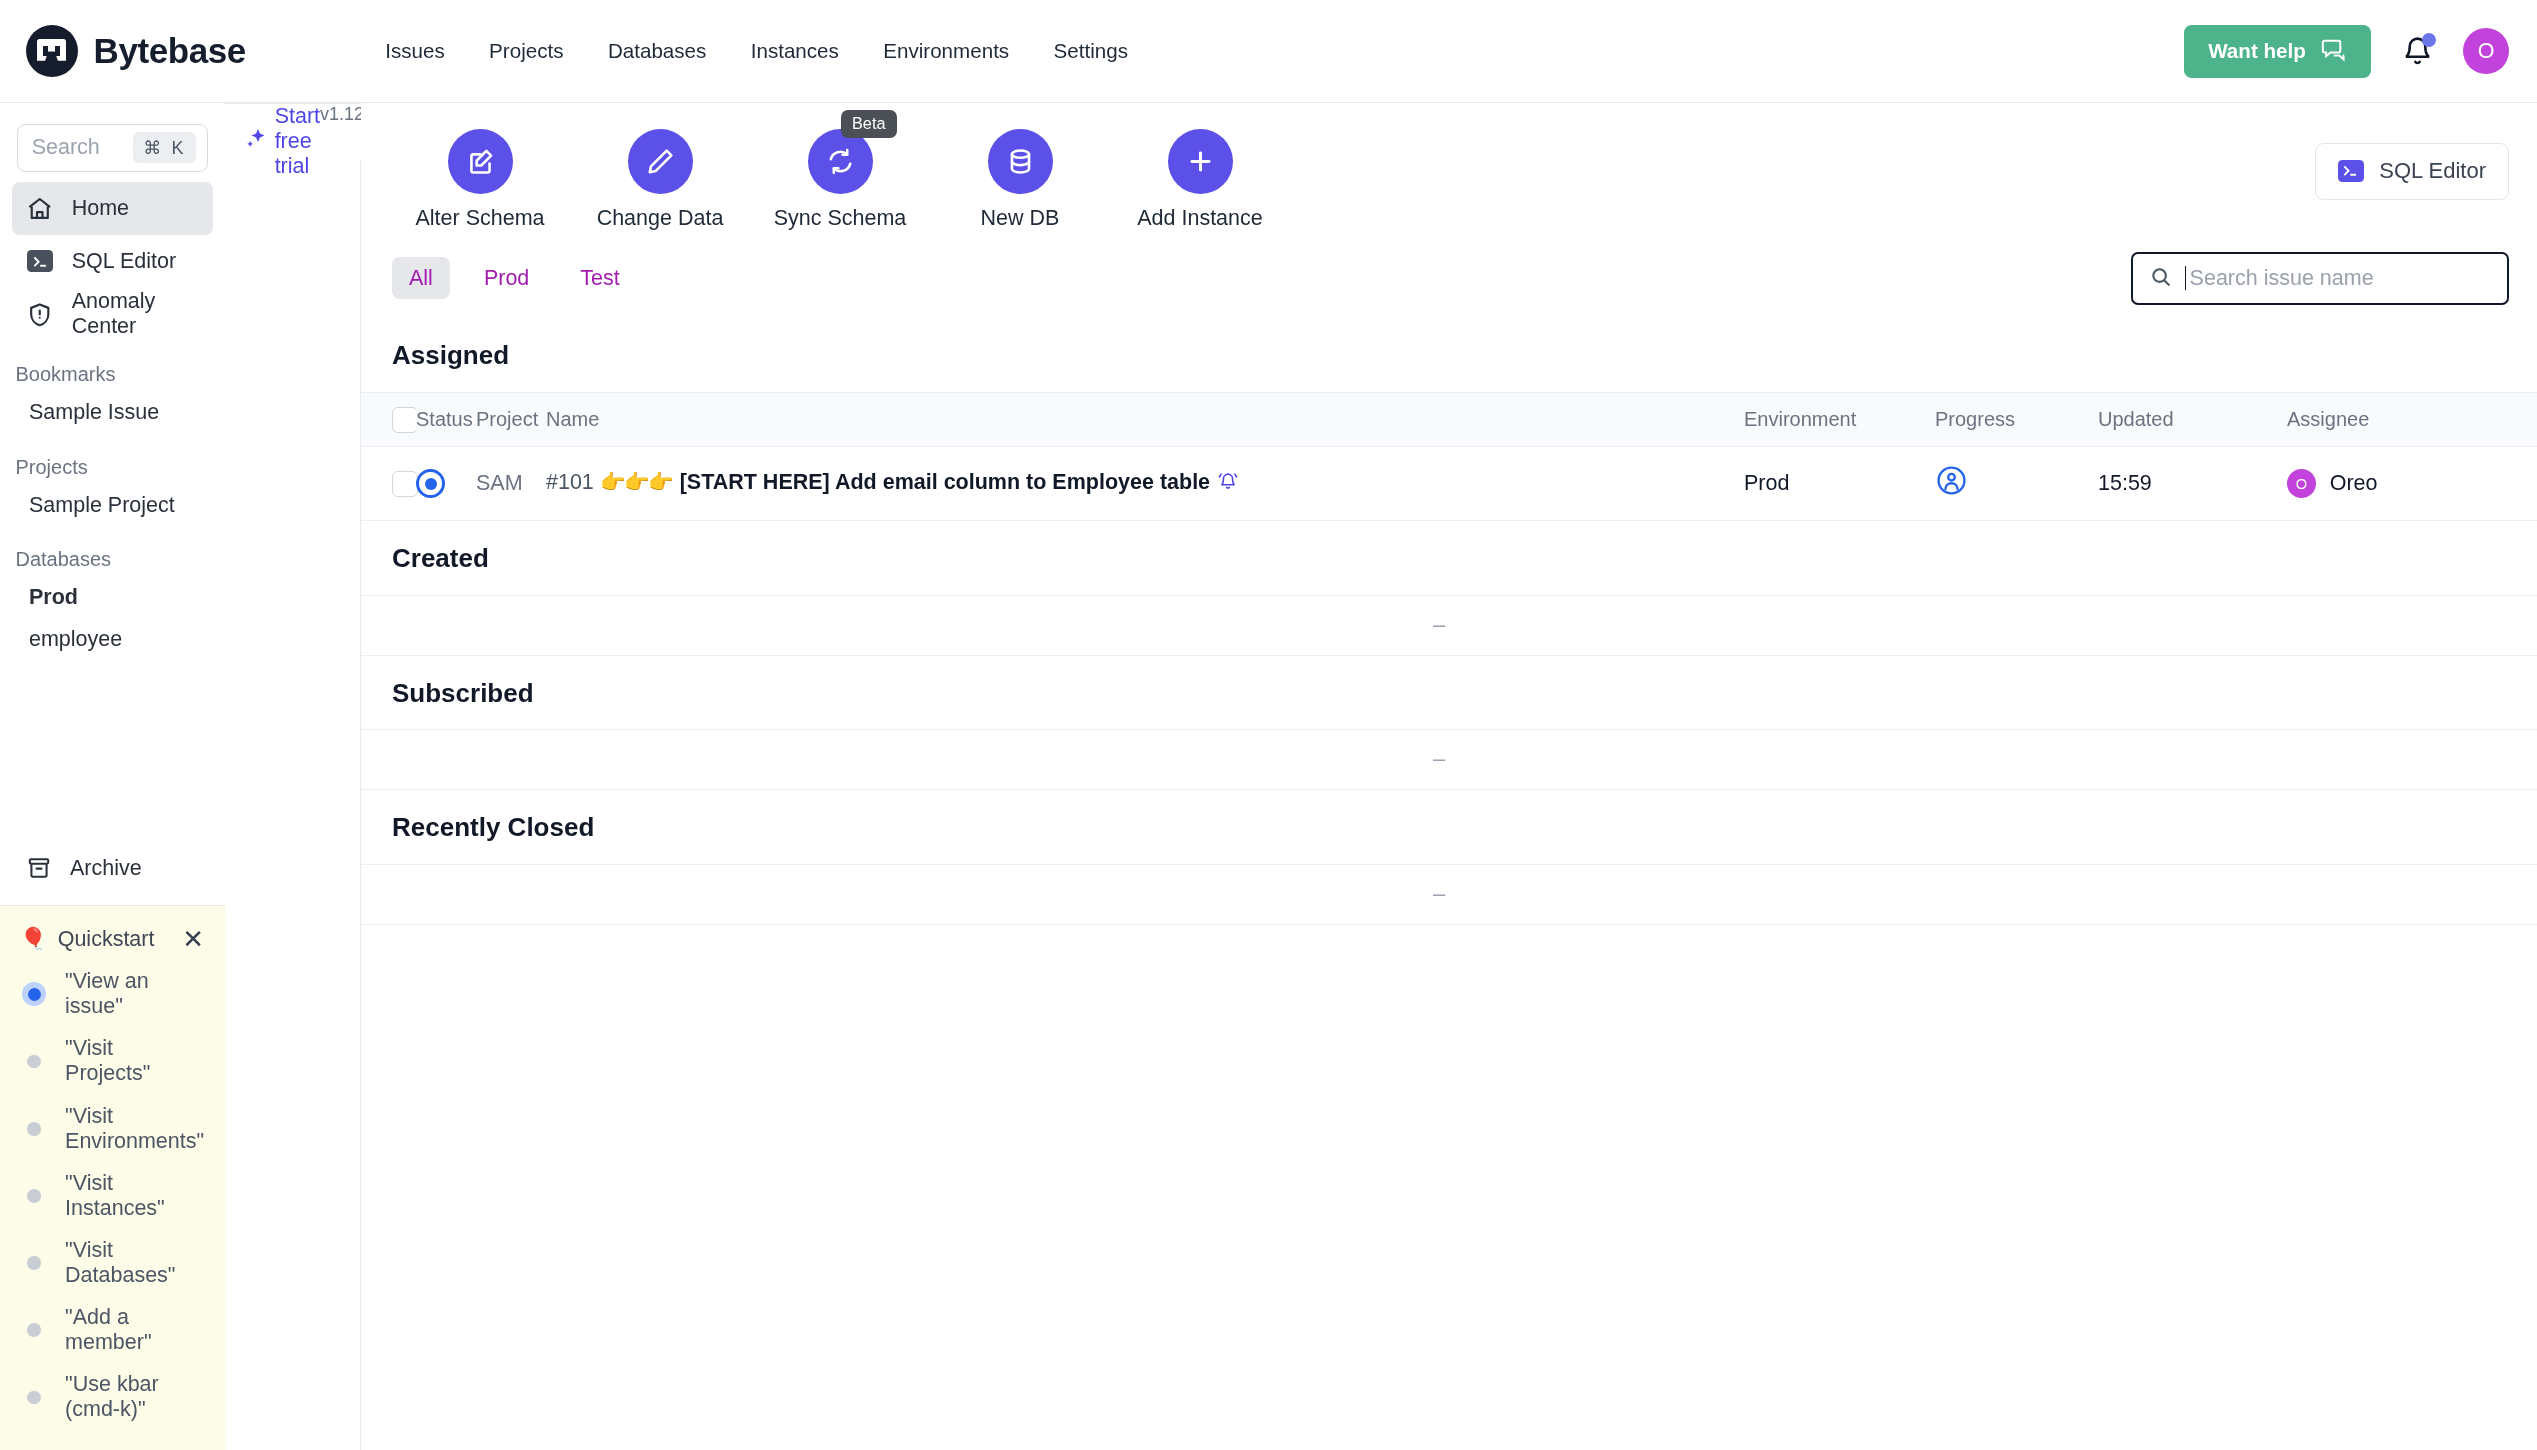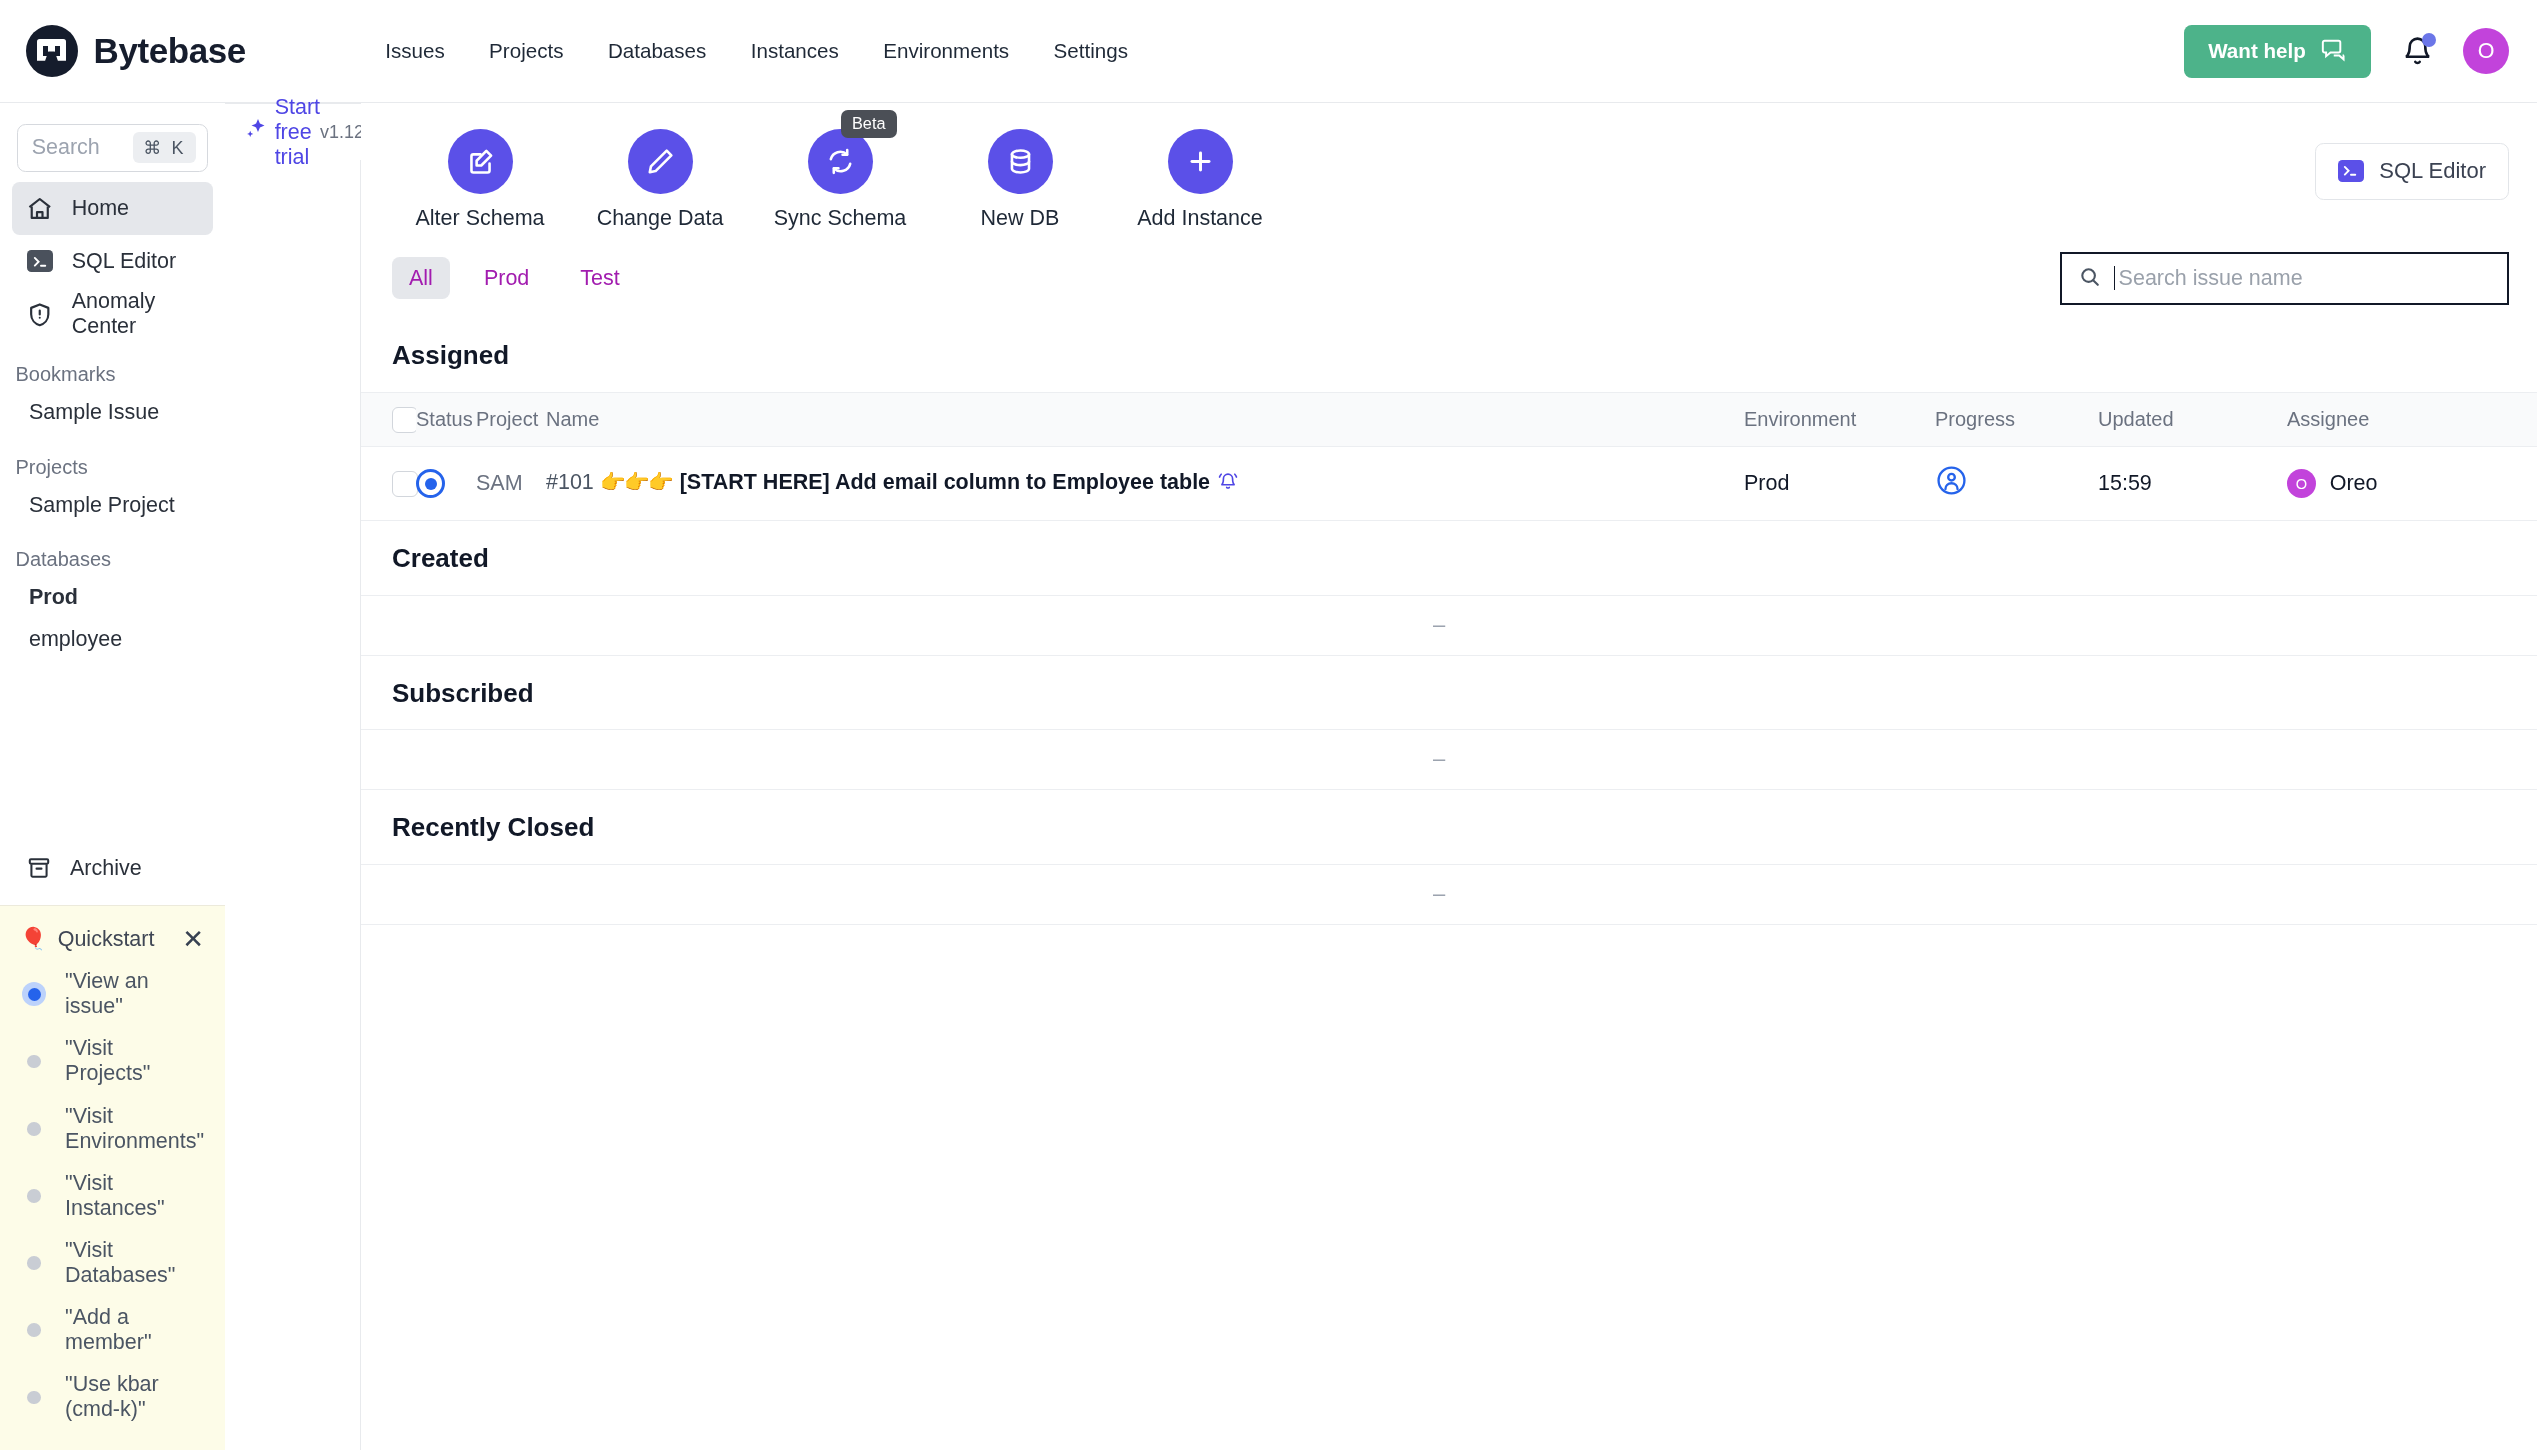--- a/index.html
+++ b/index.html
@@ -132,21 +132,21 @@
   .qs-dot { width: 13.7px; height: 13.7px; border-radius: 50%; background: #c9cdd4; flex: 0 0 13.7px; margin: 0 5.2px; }
   .qs-dot.current {
     width: 24px; height: 24px; flex: 0 0 24px; margin: 0;
     background: #bcd2fb; display: flex; align-items: center; justify-content: center;
   }
   .qs-dot.current::after { content: ""; width: 13px; height: 13px; border-radius: 50%; background: #2563eb; }
 
   .side-foot {
     height: 57px; flex: 0 0 57px;
     border-top: 0.9px solid #e8eaed;
-    display: flex; align-items: center; padding: 0 19px;
+    display: flex; align-items: flex-start; padding: 0 19px;
     background: #fff;
   }
   .trial { display: flex; align-items: center; gap: 6.9px; color: #4f46e5; font-size: 21.5px; cursor: pointer; }
   .version { margin-left: auto; font-size: 18px; color: #6b7280; }
 
   
   .main { flex: 1 1 auto; min-width: 0; display: flex; flex-direction: column; background: #fff; }
   .quick-row { display: flex; align-items: flex-start; padding: 26px 29px 8.6px 29px; }
   .qa {
     width: 180px; display: flex; flex-direction: column; align-items: center;
@@ -170,22 +170,22 @@
     font-size: 22px; color: #3b4252; cursor: pointer; font-family: inherit;
   }
 
   .filter-row { display: flex; align-items: center; padding: 12px 29px 13.7px 31px; }
   .tab {
     font-size: 21.5px; color: #a21caf; padding: 8.6px 17px;
     border-radius: 7.7px; cursor: pointer; margin-right: 17px;
   }
   .tab.active { background: #e5e7eb; }
   .issue-search {
-    margin-left: auto; width: 449px; height: 53px;
-    border: 2.1px solid #111827; border-radius: 0;
+    margin-left: auto; width: 378px; height: 53px;
+    border: 2.1px solid #111827; border-radius: 7px;
     display: flex; align-items: center; gap: 12px; padding: 0 15.5px;
   }
   .issue-search .caret { width: 1.7px; height: 24px; background: #111827; margin-right: -8.6px; }
   .issue-search .ph { font-size: 21.5px; color: #9aa1ab; }
 
   .section-title {
     font-size: 26px; font-weight: 700; color: #111827;
     padding: 22px 0 20.6px 31px;
   }
   .tbl { width: 100%; border-collapse: collapse; table-layout: fixed; }

